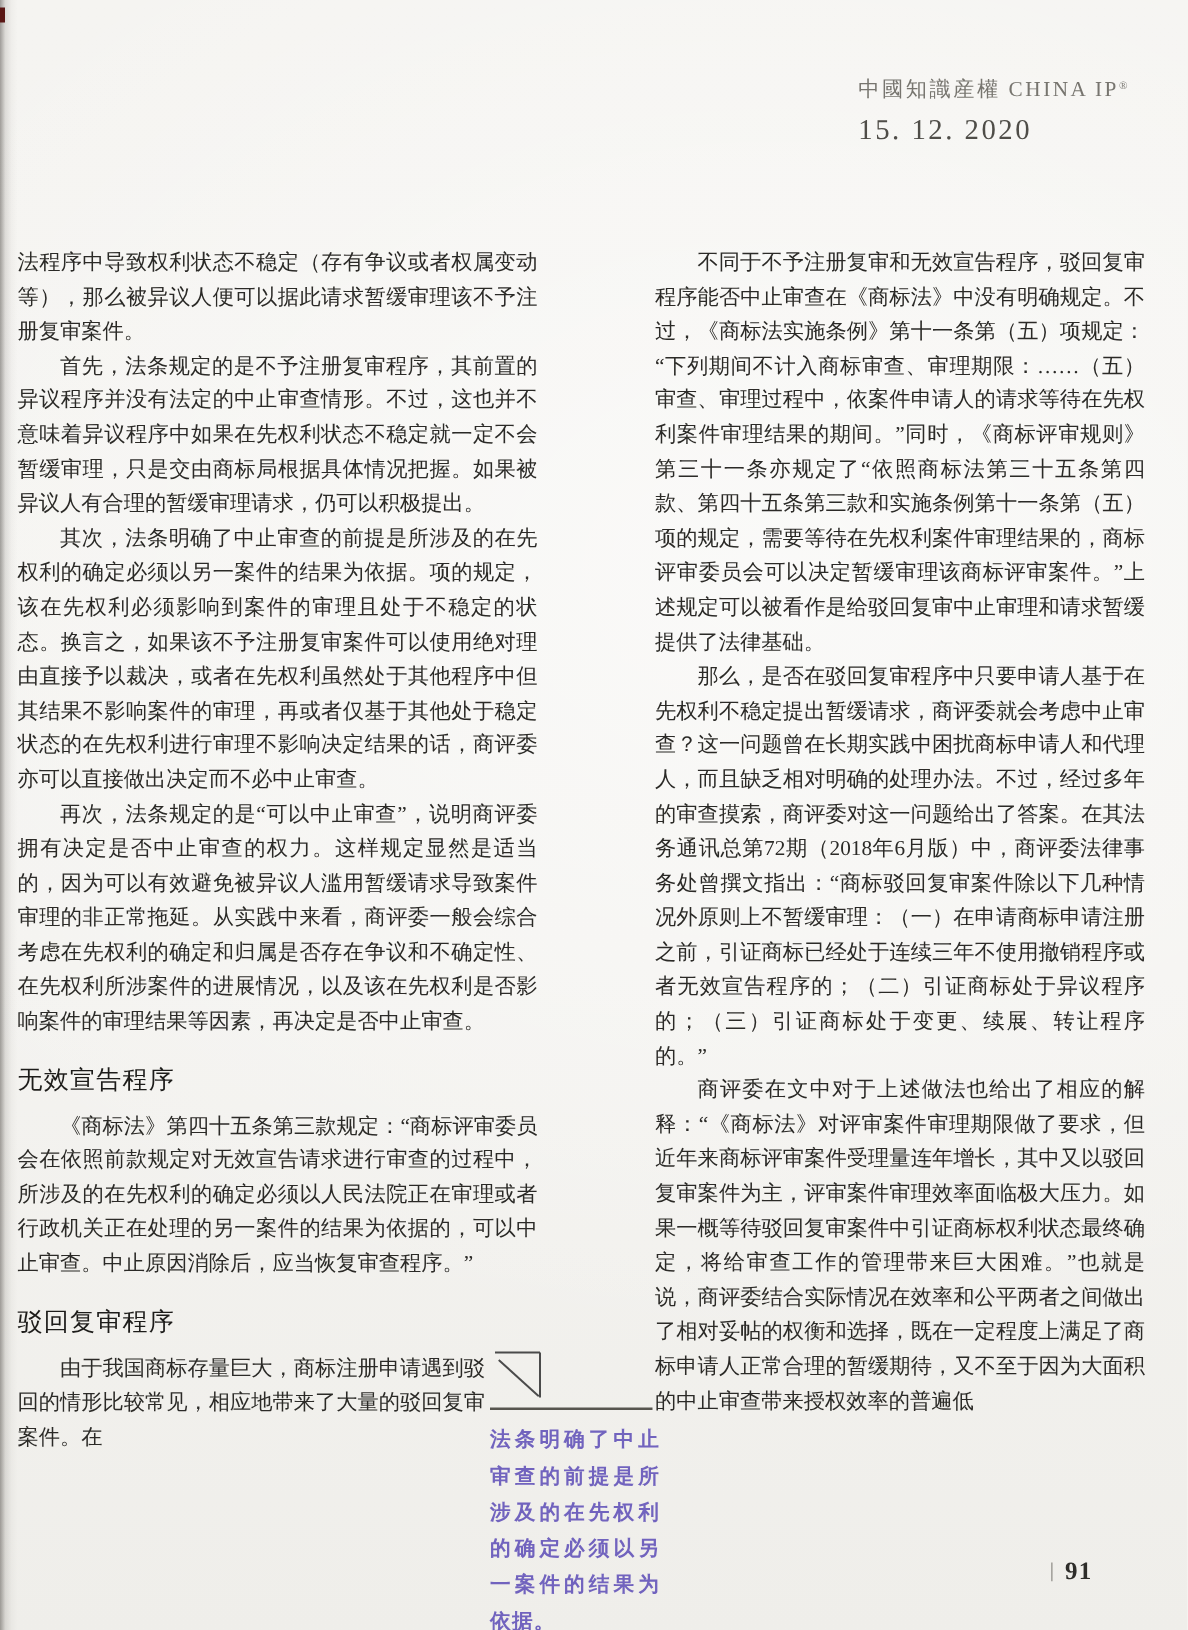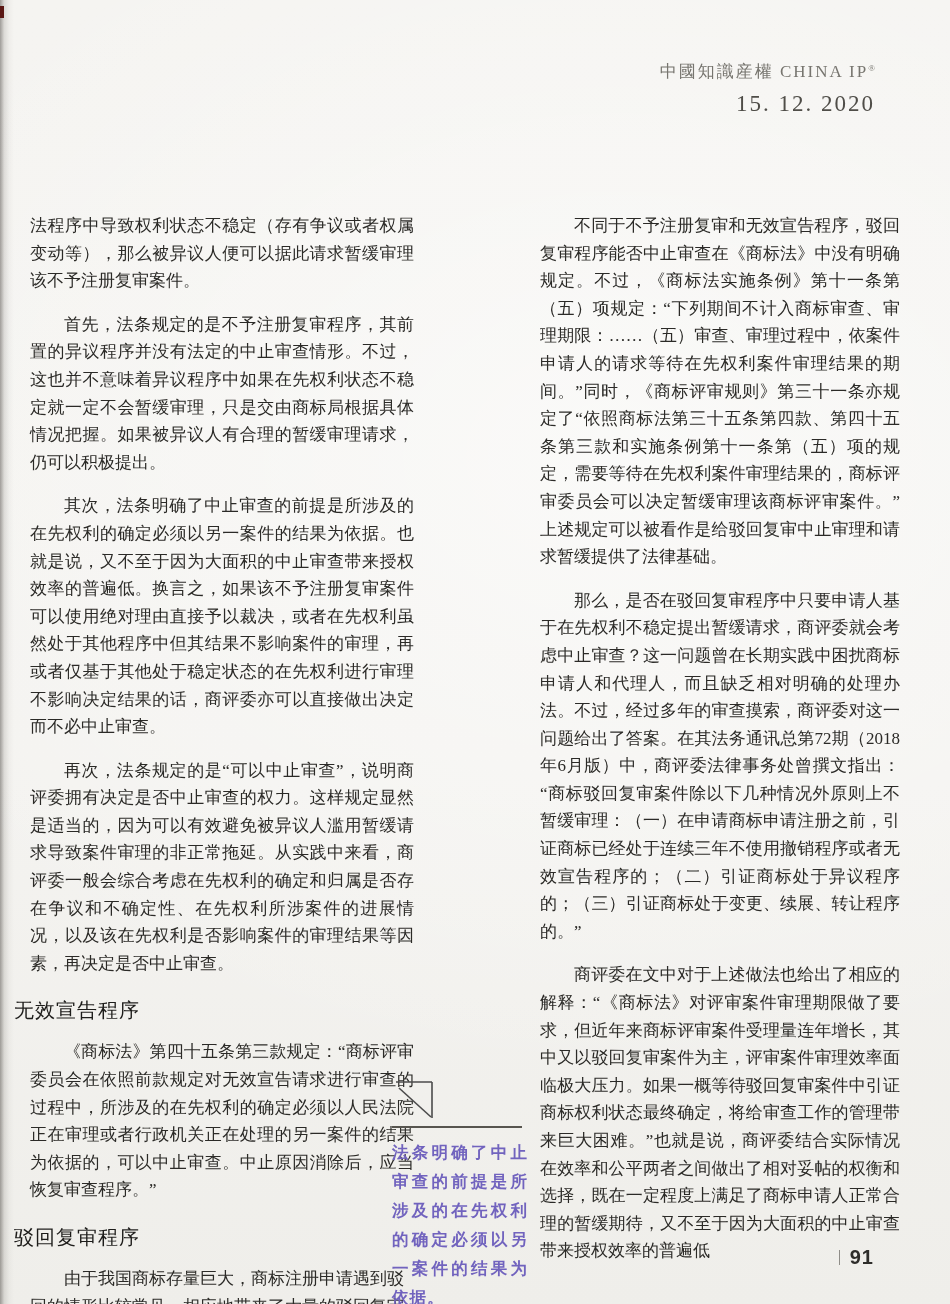--- a/index.html
+++ b/index.html
@@ -12,63 +12,63 @@
   .page{position:absolute;inset:0;
     background:
       radial-gradient(1200px 900px at 65% 35%, rgba(255,255,255,.55), rgba(0,0,0,0) 70%),
       linear-gradient(180deg,#f5f4f1 0%,#f4f3f0 60%,#efeeea 100%);
   }
   .left-edge{position:absolute;left:0;top:0;bottom:0;width:14px;
     background:linear-gradient(90deg, rgba(40,35,30,.42) 0%, rgba(90,85,78,.16) 30%, rgba(120,115,108,.05) 65%, rgba(0,0,0,0) 100%);
   }
   .corner-mark{position:absolute;left:0;top:6px;width:4px;height:12px;background:#5a1714;}
 
-  .header{position:absolute;top:60px;right:75px;text-align:right;}
+  .header{position:absolute;top:60px;right:48px;text-align:left;}
   .brand{font-size:17px;color:#77756f;letter-spacing:2px;}
   .brand sup{font-size:9px;vertical-align:6px;letter-spacing:0;}
   .date{margin-top:8px;font-size:23px;color:#4f4d48;letter-spacing:2px;}
 
-  .col p{margin:16px;text-align:justify;text-justify:inter-ideograph;
+  .col p{margin:0;text-align:justify;text-justify:inter-ideograph;
     font-size:17px;line-height:27.6px;}
   .col p.indent{text-indent:2em;}
   .col h2{margin:21px 0 11px 0;font-size:20px;line-height:24px;color:#1d1c1a;
     font-family:"Liberation Sans","DejaVu Sans",sans-serif;font-weight:normal;letter-spacing:1px;}
 
   .col-left{position:absolute;left:14px;top:196px;width:416px;}
   .col-left p.narrow{width:374px;}
   .col-right{position:absolute;left:524px;top:196px;width:392px;}
 
   .pullquote{position:absolute;left:392px;top:1062px;width:136px;}
   .pq-arrow{display:block;margin-left:2px;}
   .pq-rule{margin-top:6px;height:2px;background:#57554f;width:130px;}
   .pq-text{margin:10px 0 0 0;font-size:16.5px;line-height:29px;font-weight:bold;
     font-family:"Liberation Sans","DejaVu Sans",sans-serif;
     color:#7163be;text-align:justify;letter-spacing:1px;}
 
   .footer{position:absolute;right:76px;top:1246px;display:flex;align-items:center;gap:10px;}
   .footer .bar{display:inline-block;width:1px;height:15px;background:#8f8d88;}
   .footer .pagenum{font-size:20px;font-weight:bold;color:#2e2d2a;
-    font-family:Liberation Sans, sans-serif;letter-spacing:1px;}
+    font-family:Liberation Serif, serif;letter-spacing:1px;}
 </style>
 </head>
 <body>
 
 <div class="page">
   <div class="left-edge"></div>
   <div class="corner-mark"></div>
 
   <header class="header">
     <div class="brand"><span>中國知識産權 CHINA IP</span><sup>®</sup></div>
     <div class="date">15. 12. 2020</div>
   </header>
 
   <main class="col col-left">
     <p>法程序中导致权利状态不稳定（存有争议或者权属变动等），那么被异议人便可以据此请求暂缓审理该不予注册复审案件。</p>
     <p class="indent">首先，法条规定的是不予注册复审程序，其前置的异议程序并没有法定的中止审查情形。不过，这也并不意味着异议程序中如果在先权利状态不稳定就一定不会暂缓审理，只是交由商标局根据具体情况把握。如果被异议人有合理的暂缓审理请求，仍可以积极提出。</p>
-    <p class="indent">其次，法条明确了中止审查的前提是所涉及的在先权利的确定必须以另一案件的结果为依据。也就是说，又不至于因为大面积的中止审查带来授权效率的普遍低。换言之，如果该不予注册复审案件可以使用绝对理由直接予以裁决，或者在先权利虽然处于其他程序中但其结果不影响案件的审理，再或者仅基于其他处于稳定状态的在先权利进行审理不影响决定结果的话，商评委亦可以直接做出决定而不必中止审查。</p>
+    <p class="indent">其次，法条明确了中止审查的前提是所涉及的在先权利的确定必须以另一案件的结果为依据。项的规定，该在先权利必须影响到案件的审理且处于不稳定的状态。换言之，如果该不予注册复审案件可以使用绝对理由直接予以裁决，或者在先权利虽然处于其他程序中但其结果不影响案件的审理，再或者仅基于其他处于稳定状态的在先权利进行审理不影响决定结果的话，商评委亦可以直接做出决定而不必中止审查。</p>
     <p class="indent">再次，法条规定的是“可以中止审查”，说明商评委拥有决定是否中止审查的权力。这样规定显然是适当的，因为可以有效避免被异议人滥用暂缓请求导致案件审理的非正常拖延。从实践中来看，商评委一般会综合考虑在先权利的确定和归属是否存在争议和不确定性、在先权利所涉案件的进展情况，以及该在先权利是否影响案件的审理结果等因素，再决定是否中止审查。</p>
 
     <h2>无效宣告程序</h2>
     <p class="indent">《商标法》第四十五条第三款规定：“商标评审委员会在依照前款规定对无效宣告请求进行审查的过程中，所涉及的在先权利的确定必须以人民法院正在审理或者行政机关正在处理的另一案件的结果为依据的，可以中止审查。中止原因消除后，应当恢复审查程序。”</p>
 
     <h2>驳回复审程序</h2>
     <p class="indent narrow">由于我国商标存量巨大，商标注册申请遇到驳回的情形比较常见，相应地带来了大量的驳回复审案件。在</p>
   </main>
 
   <aside class="pullquote">

